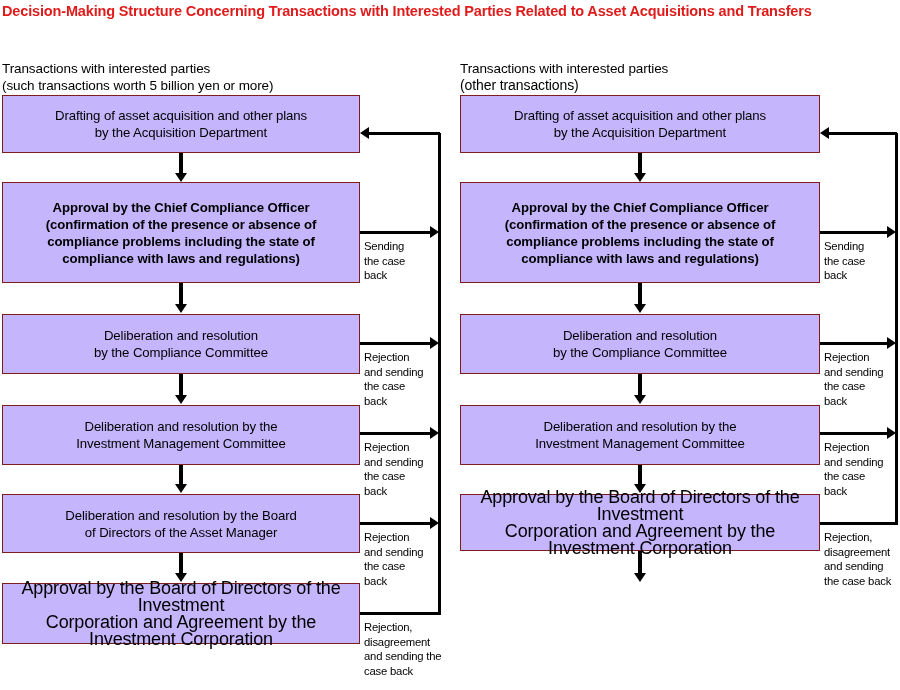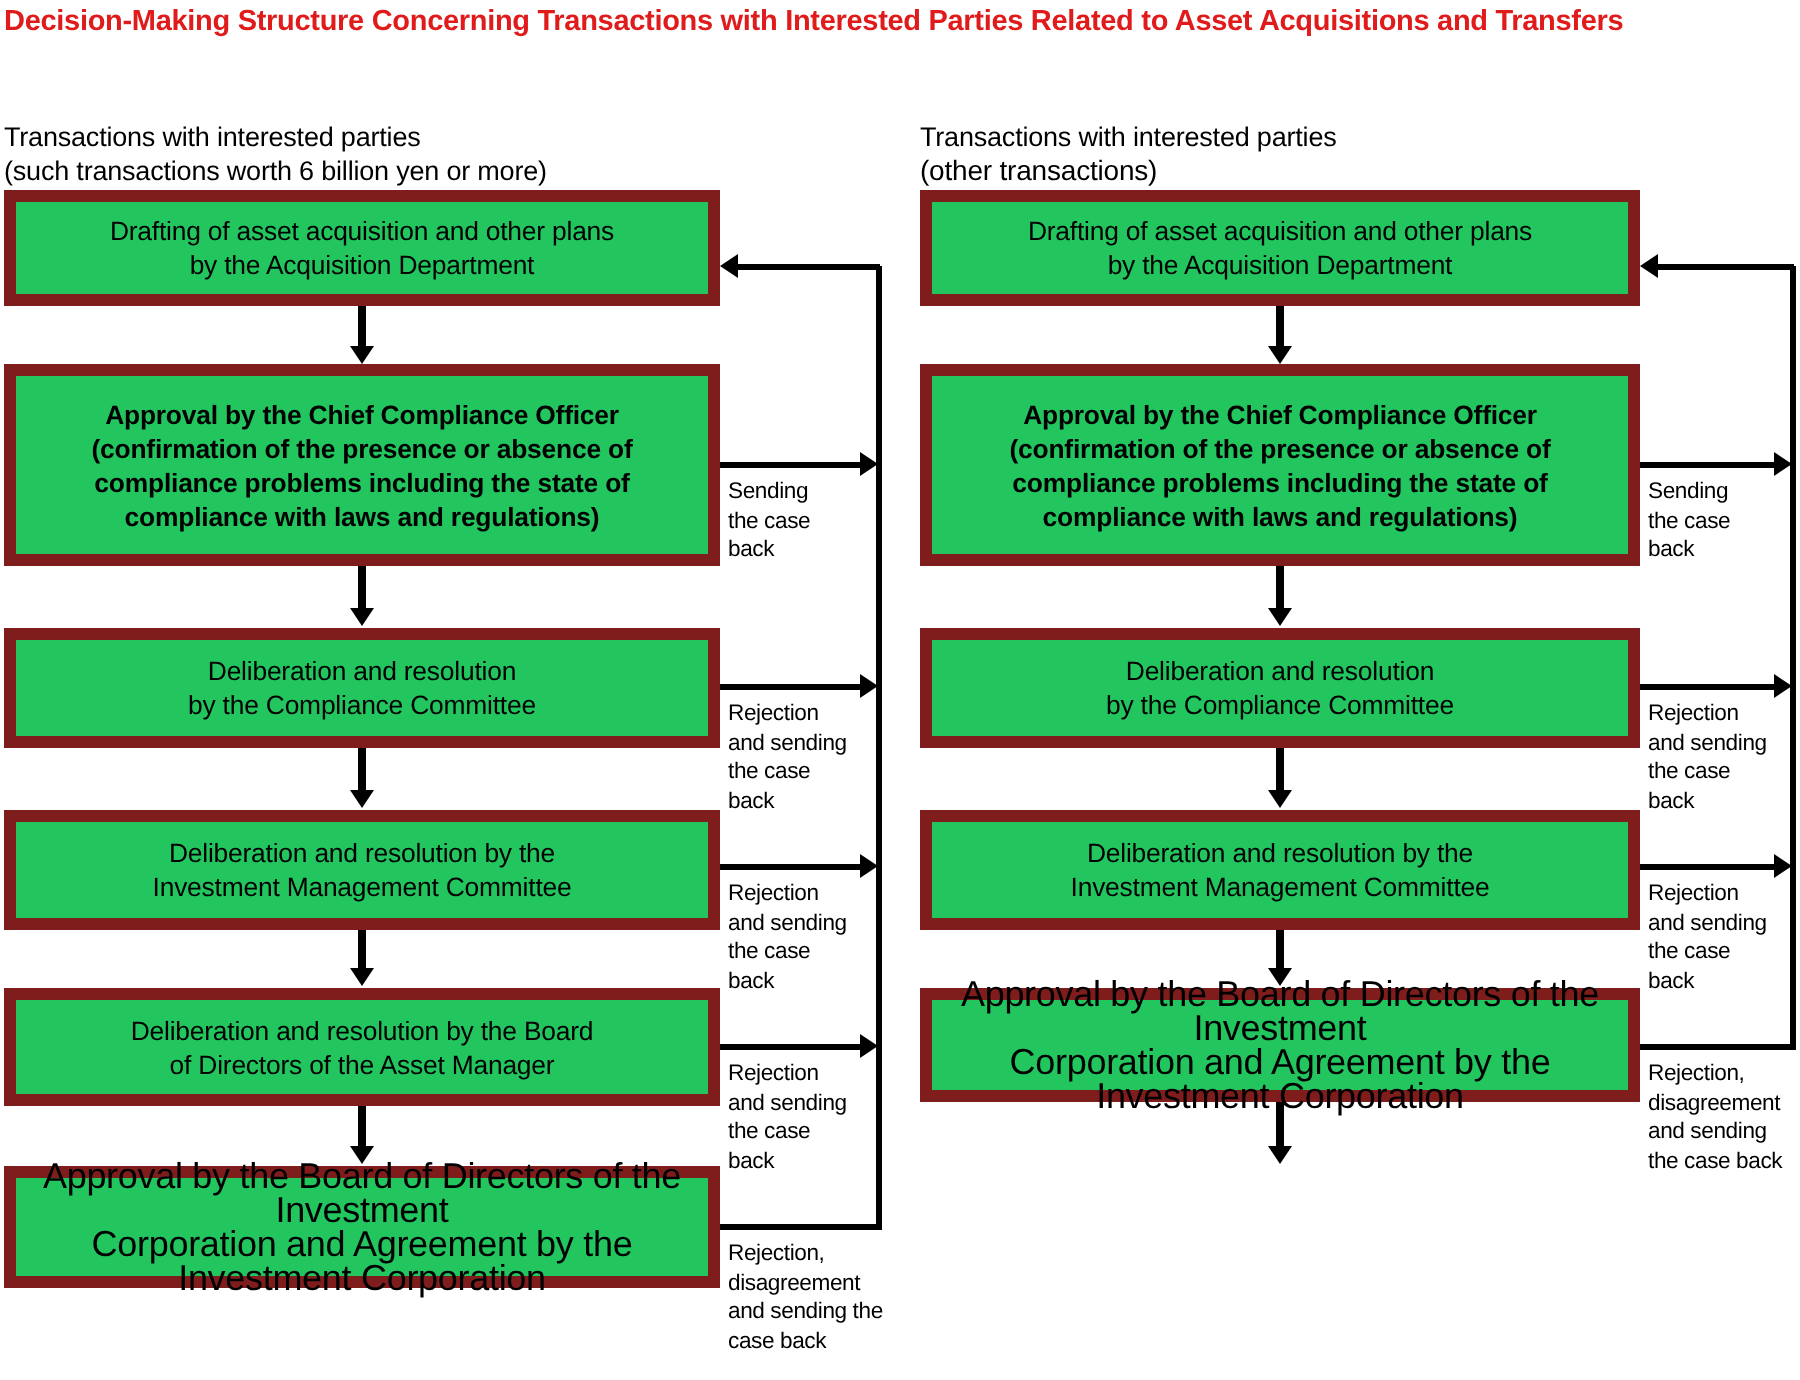--- a/index.html
+++ b/index.html
@@ -53,22 +53,22 @@
     letter-spacing: -0.1px;
   }
   .col-head.right .line2 {
     font-size: 14px;
   }
 
   
   .box {
     position: absolute;
     box-sizing: border-box;
-    background: #22c55e;
-    border: 6px solid #7f1d1d;
+    background: #c4b5fd;
+    border: 1px solid #7f1d1d;
     display: flex;
     align-items: center;
     justify-content: center;
     text-align: center;
     padding: 2px 4px;
     line-height: 17px;
   }
   .box .txt {
     display: block;
     white-space: pre-line;
@@ -142,21 +142,21 @@
 </style>
 </head>
 <body>
 
 <div id="canvas">
 
   <div class="title">Decision-Making Structure Concerning Transactions with Interested Parties Related to Asset Acquisitions and Transfers</div>
 
   <div class="col-head left" style="left:2px; top:48px;">
     <div class="line1">Transactions with interested parties</div>
-    <div class="line2">(such transactions worth 6 billion yen or more)</div>
+    <div class="line2">(such transactions worth 5 billion yen or more)</div>
   </div>
 
   <div class="box fs13" style="left:2px; top:95px; width:358px; height:58px;">
     <span class="txt">Drafting of asset acquisition and other plans
 by the Acquisition Department</span>
   </div>
 
   <div class="box fs13 bold" style="left:2px; top:182px; width:358px; height:101px;">
     <span class="txt">Approval by the Chief Compliance Officer
 (confirmation of the presence or absence of

